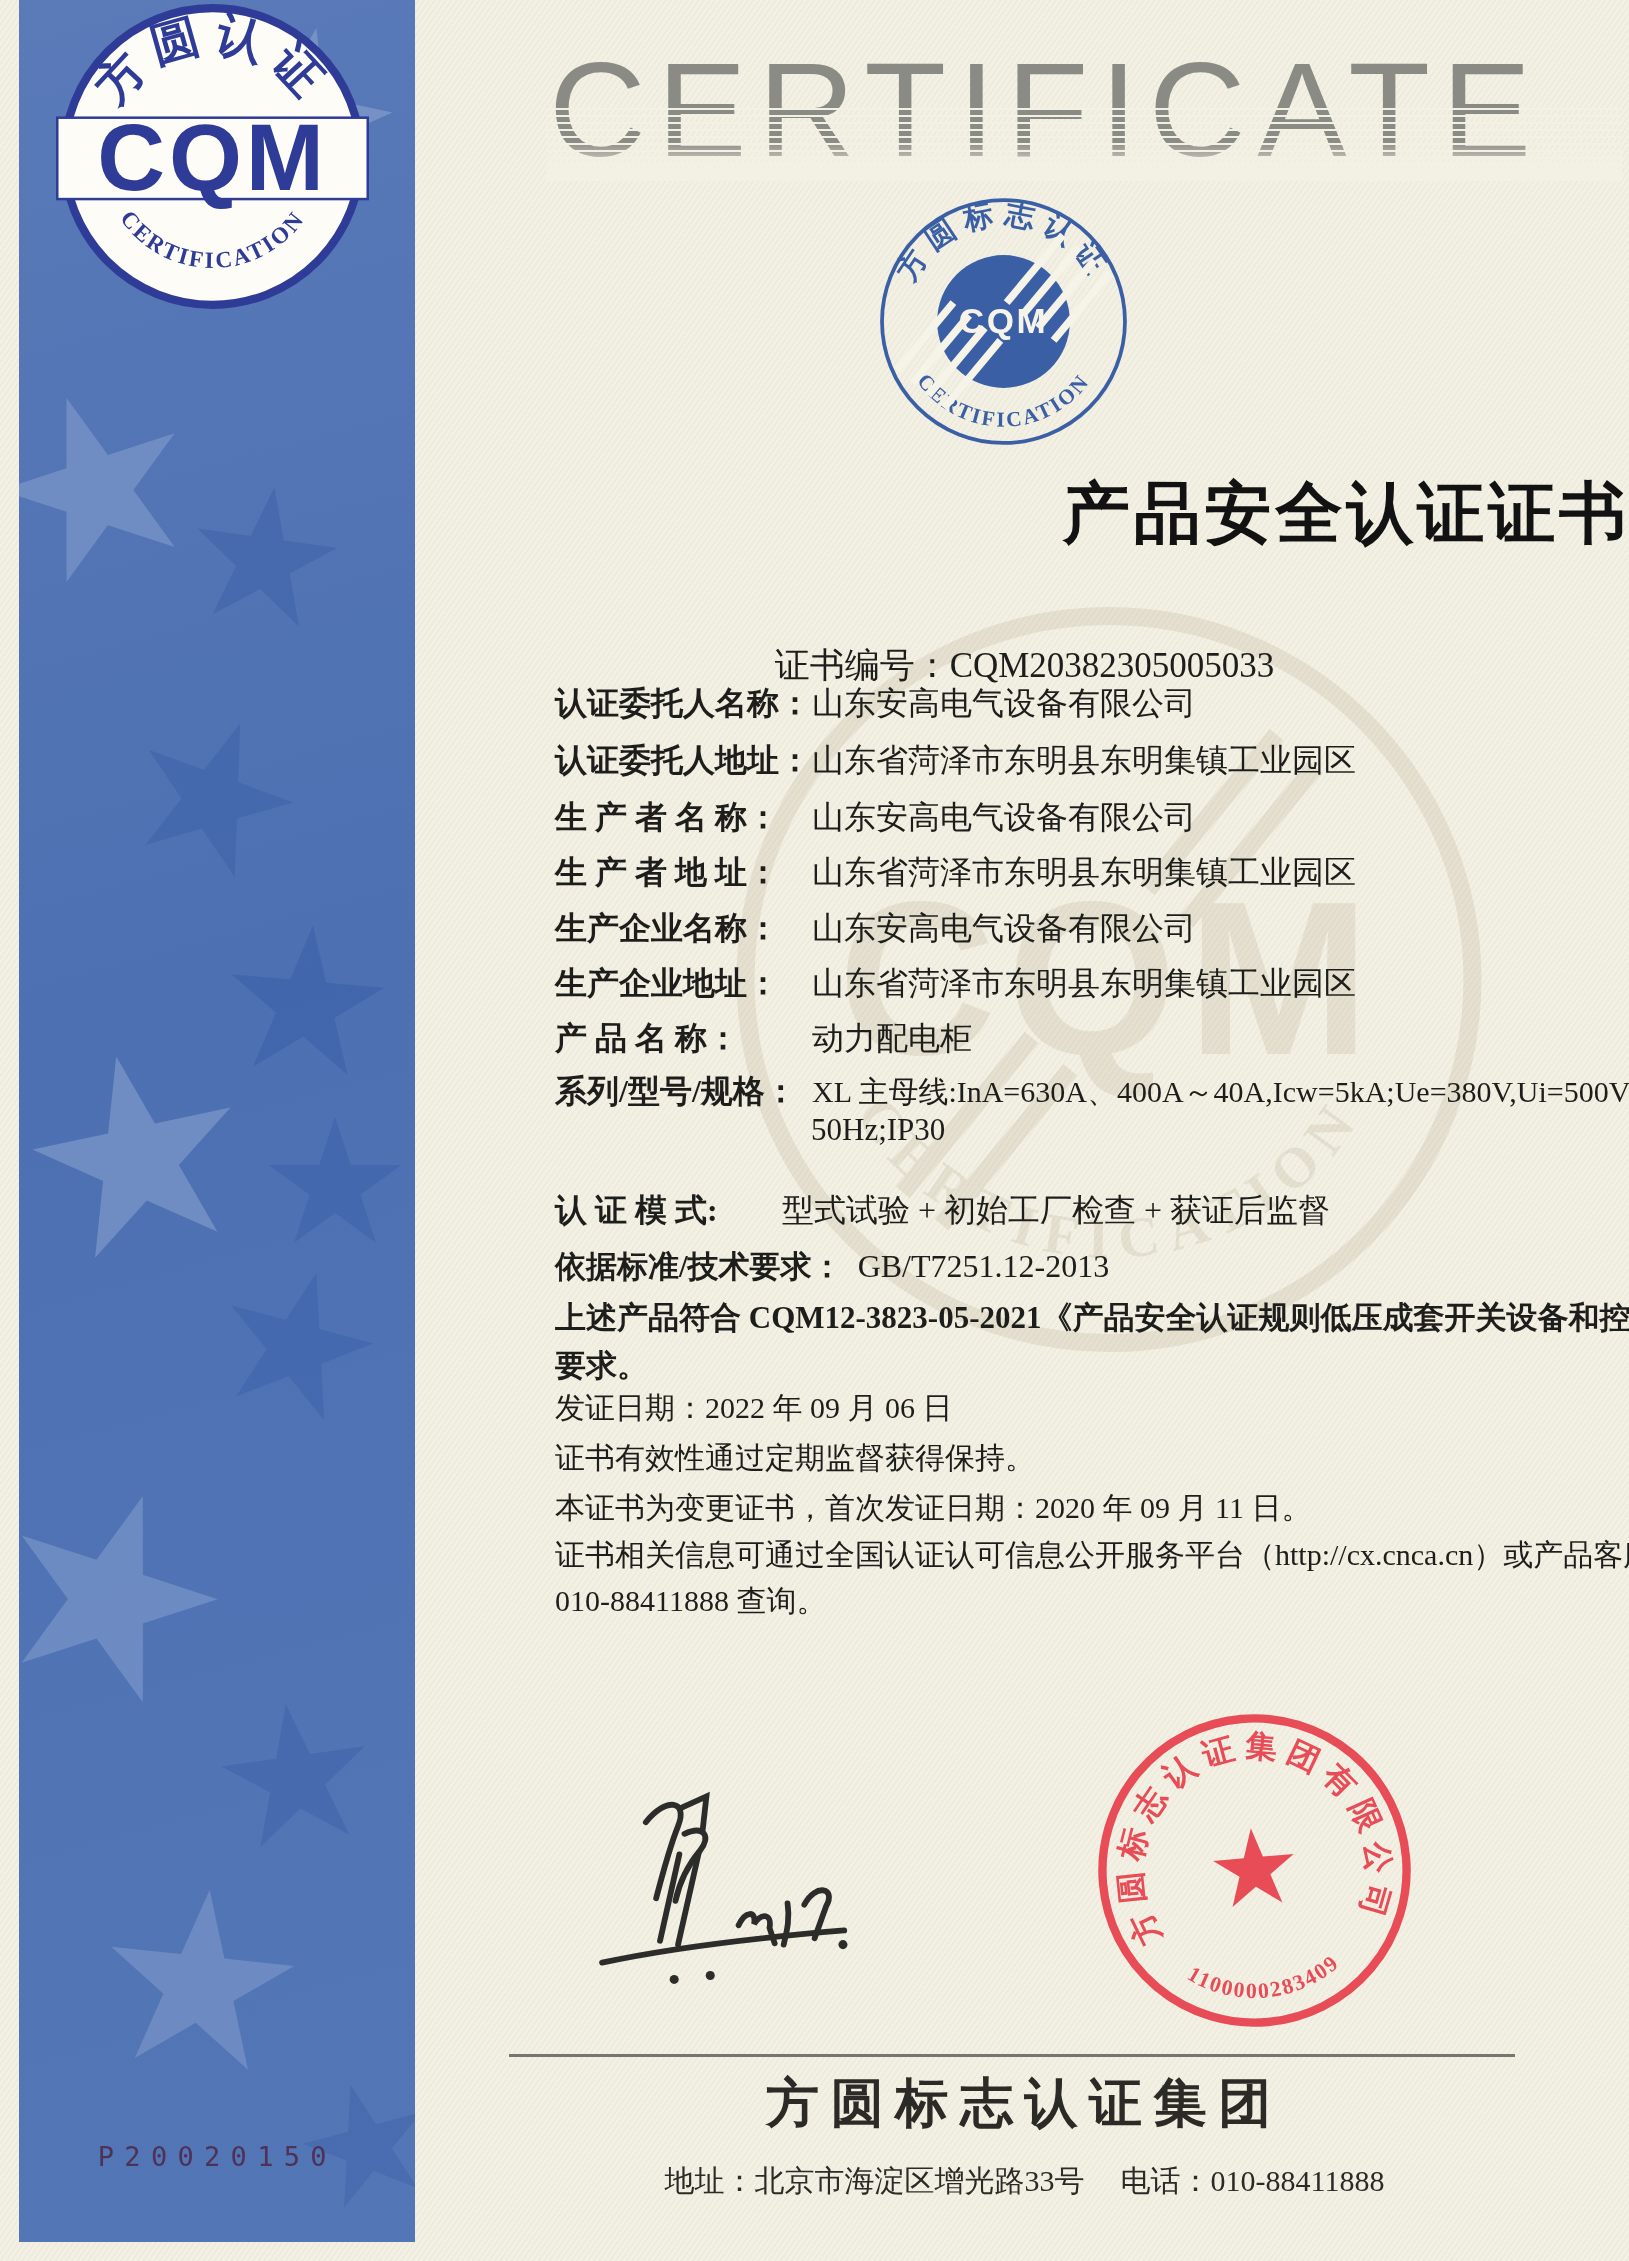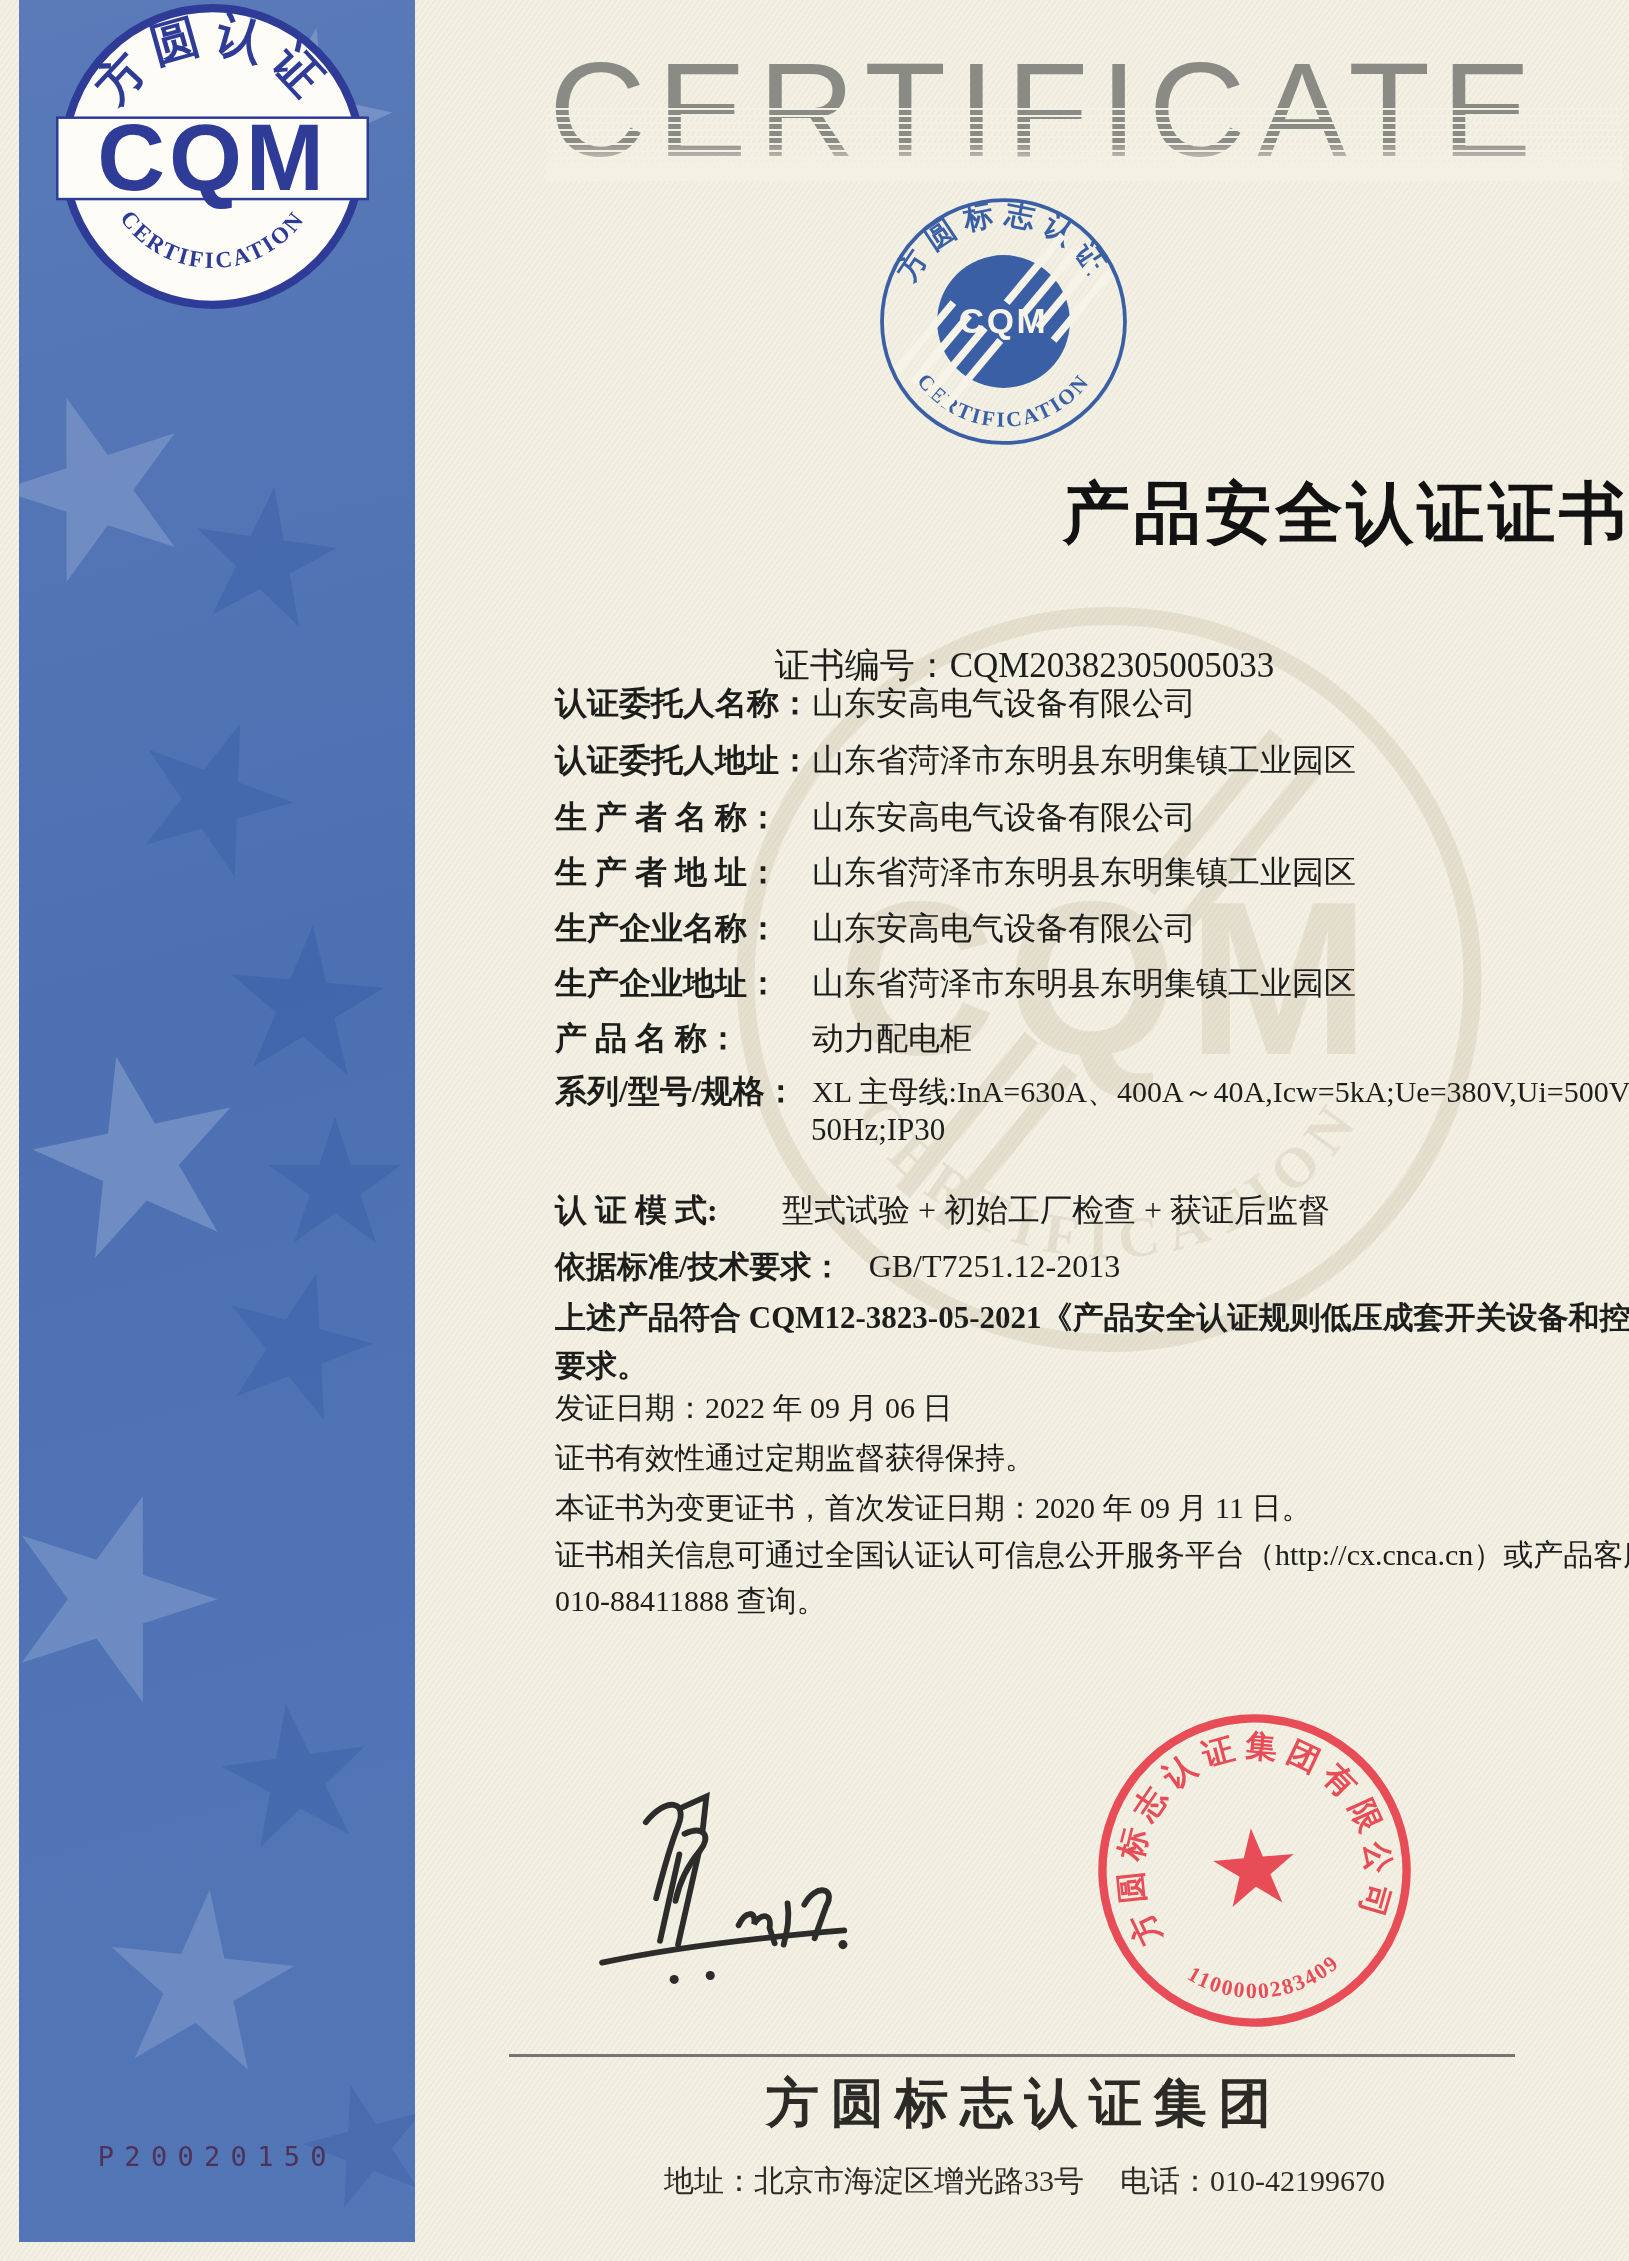--- a/index.html
+++ b/index.html
@@ -48,21 +48,21 @@
     font-size:67px;font-weight:700;letter-spacing:3.9px;color:#121212;
   }
   .certno{
     position:absolute;left:419px;top:594px;width:1211px;text-align:center;
     font-size:35px;color:#1d1d1b;margin-top:48px;
   }
   .row{position:absolute;left:555px;font-size:32px;white-space:nowrap;color:#1d1d1b;}
   .row .lbl{display:inline-block;width:257px;font-weight:700;}
   .row .val{font-weight:400;}
   .row-mode .lbl{width:227px;}
-  .row-standard .lbl{width:auto;margin-right:26px;font-size:31px;}
+  .row-standard .lbl{width:auto;margin-right:15px;font-size:31px;}
   .line2{position:absolute;left:811px;font-size:31px;color:#1d1d1b;}
   .note{position:absolute;left:555px;font-size:30px;color:#1d1d1b;white-space:nowrap;}
   .bold{font-weight:700;}
   .spec-val{font-size:30px;}
   
   .stamp{position:absolute;left:1096px;top:1712px;transform:rotate(-5deg);opacity:.93;}
   .signature{position:absolute;left:584px;top:1772px;}
   
   .divider{position:absolute;left:509px;top:2054px;width:1006px;height:2.6px;background:#77756f;}
   .f-company{
@@ -249,17 +249,17 @@
     </text>
     <use href="#star5" transform="translate(246 246) scale(66)" fill="#e8404c"></use>
     <text font-size="34" font-weight="700" letter-spacing="3" fill="#e8404c">
       <textPath href="#p-stn" startOffset="50%" text-anchor="middle">1100000283409</textPath>
     </text>
   </svg>
 
   <div class="divider"></div>
   <div class="f-company">方圆标志认证集团</div>
   <div class="f-addr">
-    <span>地址：北京市海淀区增光路33号</span><span class="gap"></span><span>电话：010-42199670</span>
+    <span>地址：北京市海淀区增光路33号</span><span class="gap"></span><span>电话：010-88411888</span>
   </div>
 
 </div>
 
 
 </body></html>

